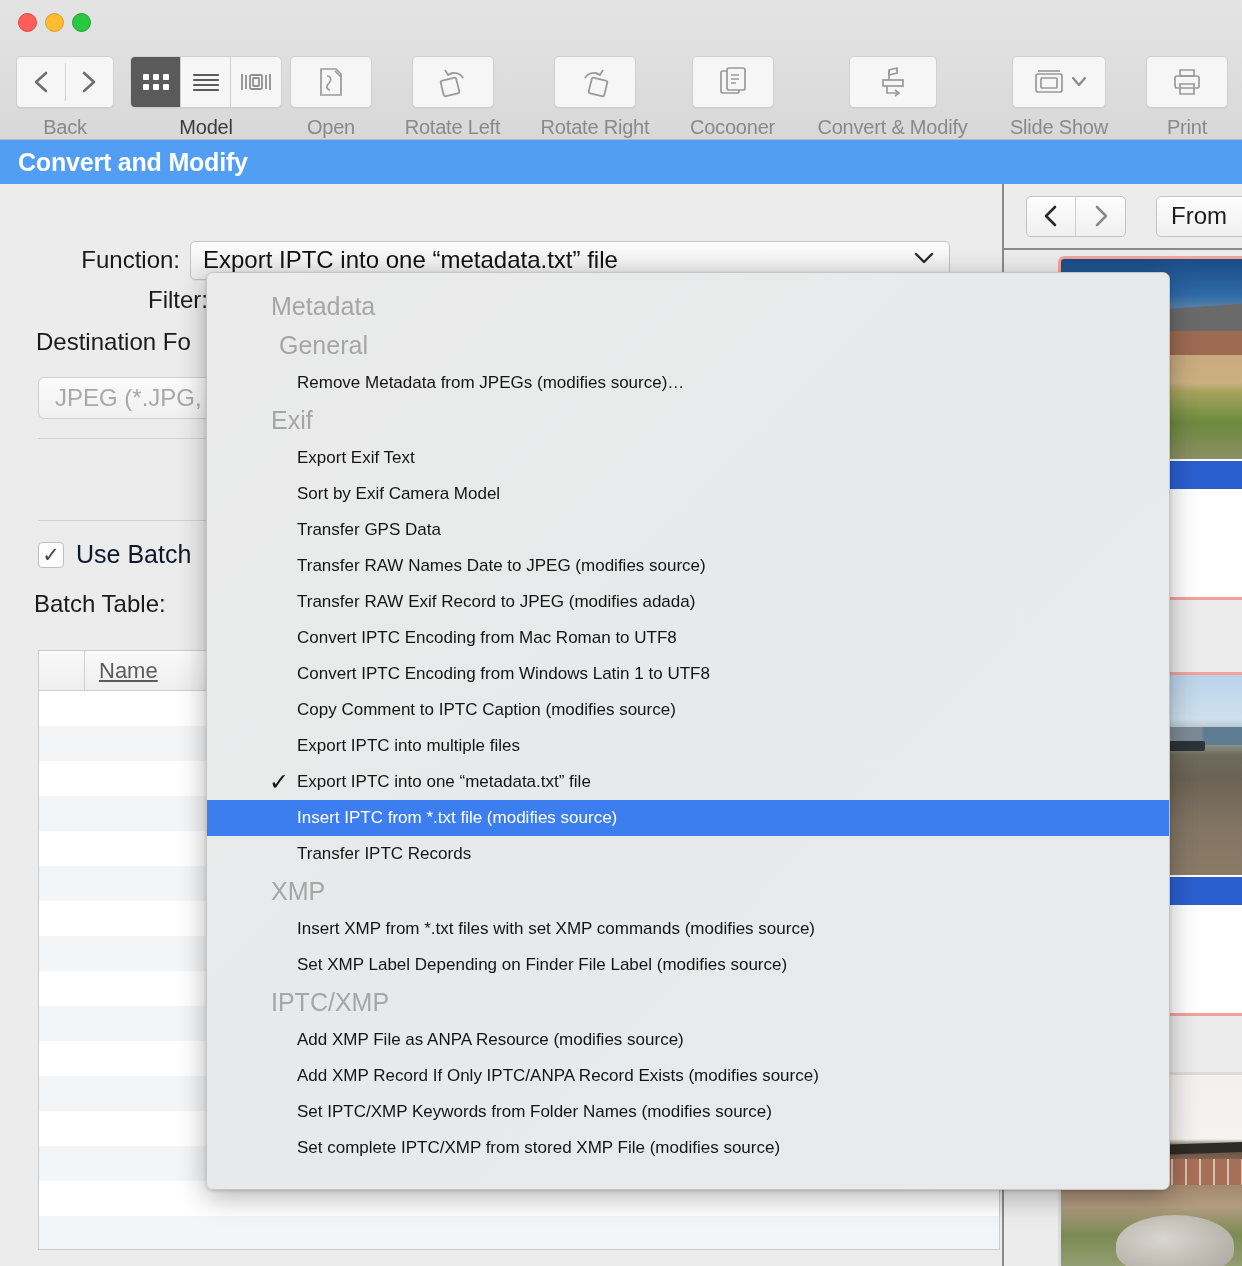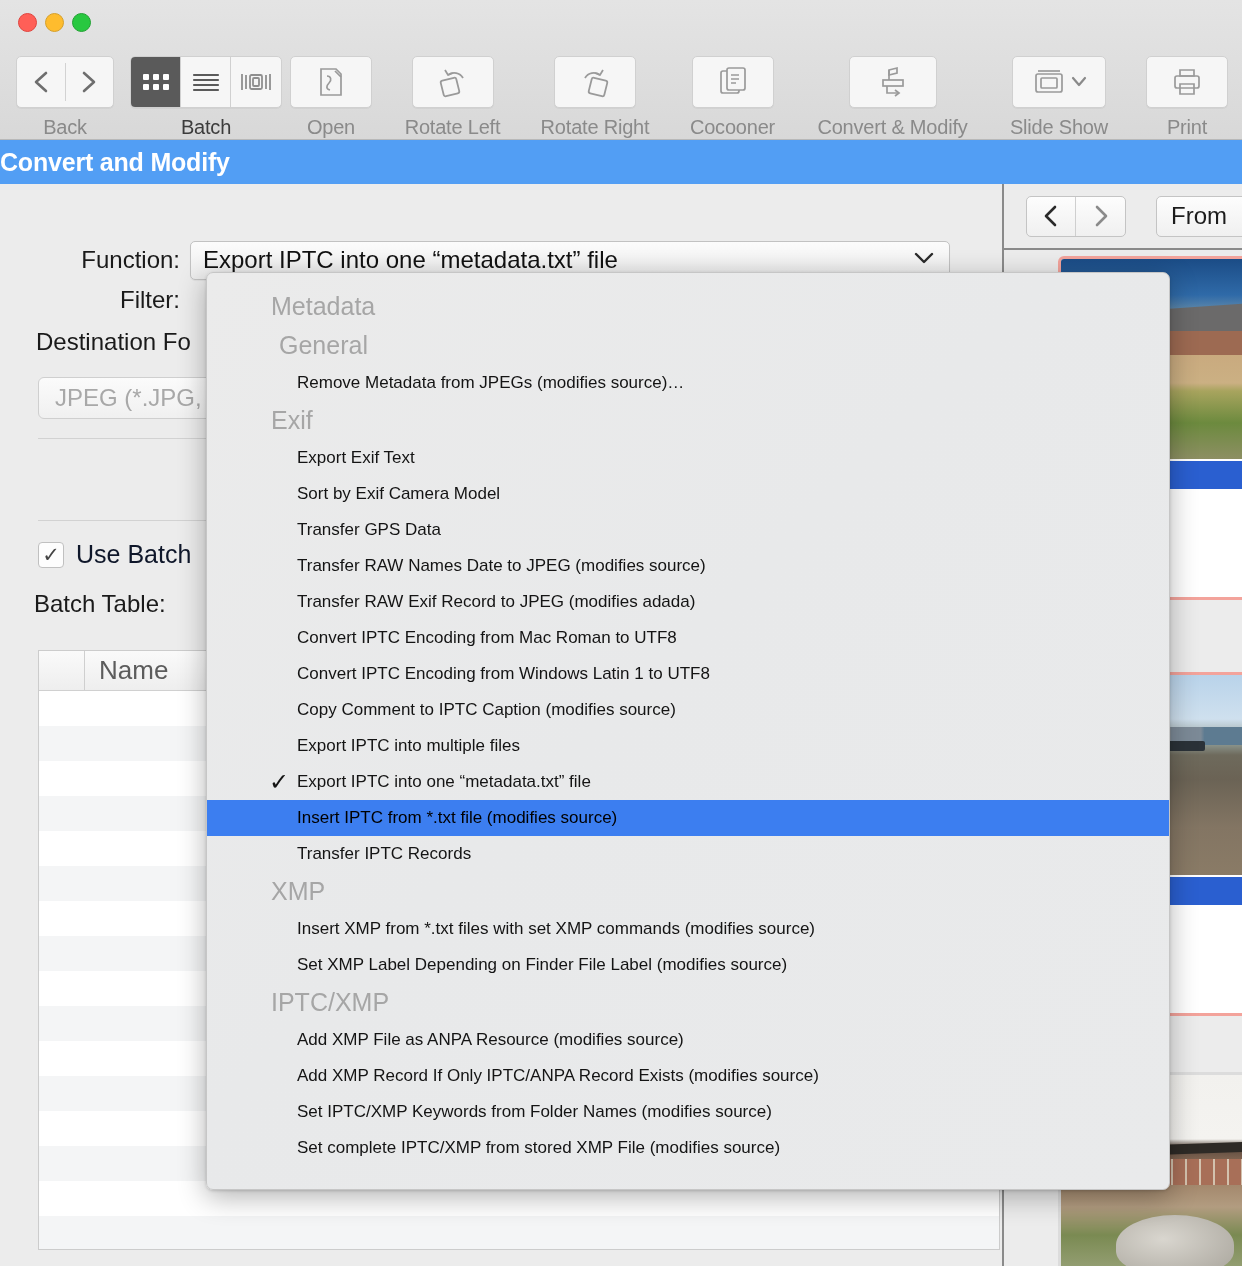--- a/index.html
+++ b/index.html
@@ -77,20 +77,21 @@
   .blue-bar {
     position: absolute; left: 0; top: 140px;
     width: 1242px; height: 44px;
     background: #529ef4;
     display: flex; align-items: center;
   }
   .blue-bar .title {
     color: #ffffff;
     font-size: 25px;
     font-weight: bold;
+    margin-left: 18px;
     letter-spacing: -0.2px;
   }
 
   
   .left-panel {
     position: absolute; left: 0; top: 184px;
     width: 1002px; height: 1082px;
     background: #ececec;
   }
   .row-function {
@@ -124,20 +125,21 @@
 
   .row-filter {
     position: absolute; left: 0; top: 96px;
     width: 1002px; height: 40px;
     display: flex; align-items: center;
   }
   .lbl-filter {
     width: 190px; text-align: right;
     font-size: 24px; color: #1a1a1a;
     padding-right: 10px;
+    margin-left: 28px;
   }
   .lbl-destination {
     position: absolute; left: 36px; top: 144px;
     font-size: 24px; color: #1a1a1a;
     white-space: nowrap;
   }
   .dest-field {
     position: absolute; left: 38px; top: 193px;
     width: 560px; height: 42px;
     background: linear-gradient(to bottom, #fbfbfb, #f0f0f0);
@@ -185,21 +187,21 @@
     overflow: hidden;
   }
   .bt-head {
     height: 40px;
     background: linear-gradient(to bottom, #fafafa, #eeeeee);
     border-bottom: 1px solid #d0d0d0;
     display: flex; align-items: center;
   }
   .bt-head .colgrip { width: 46px; height: 100%; border-right: 1px solid #cfcfcf; }
   .bt-head .colname {
-    font-size: 26px; color: #5c5c5c; padding-left: 14px;
+    font-size: 22px; color: #5c5c5c; padding-left: 14px; text-decoration: underline;
   }
   .bt-rows { }
   .bt-row { height: 35px; background: #ffffff; }
   .bt-row.alt { background: #f4f5f6; }
 
   .panel-divider {
     position: absolute; left: 1002px; top: 184px;
     width: 2px; height: 1082px;
     background: #8a8a8a;
   }
@@ -390,21 +392,21 @@
   }
   .menu-item.checked::before {
     content: "\2713";
     position: absolute;
     left: 62px; top: 2px;
     font-size: 24px;
     color: #141414;
   }
   .menu-item.highlight {
     background: #3c7ef0;
-    color: #000000;
+    color: #ffffff;
   }
 </style>
 </head>
 <body>
 
 <div id="app">
 
   <div class="toolbar">
 
     <div class="traffic">
@@ -462,21 +464,21 @@
                 <line x1="3" y1="3" x2="3" y2="19"></line>
                   <line x1="7" y1="4" x2="7" y2="18"></line>
                 <rect x="11" y="4" width="12" height="14" rx="1.5"></rect>
                 <rect x="14" y="7" width="6" height="8" rx="1"></rect>
                 <line x1="27" y1="4" x2="27" y2="18"></line>
                   <line x1="31" y1="3" x2="31" y2="19"></line>
               </g>
             </svg>
           </div>
         </div>
-        <div class="tb-label active">Batch</div>
+        <div class="tb-label active">Model</div>
       </div>
 
       <div class="tb-item" style="width:98px">
         <div class="tb-btn iconbtn">
           <svg width="34" height="34" viewBox="0 0 34 34">
             <g fill="none" stroke="#9a9a9a" stroke-width="1.7">
               <path d="M7 4 h15 l5 5 v21 h-20 z"></path>
               <path d="M13 11 c4 0 5 4 2 7 c-3 3 -3 6 1 7"></path>
               <path d="M21 6 l6 6"></path>
             </g>

